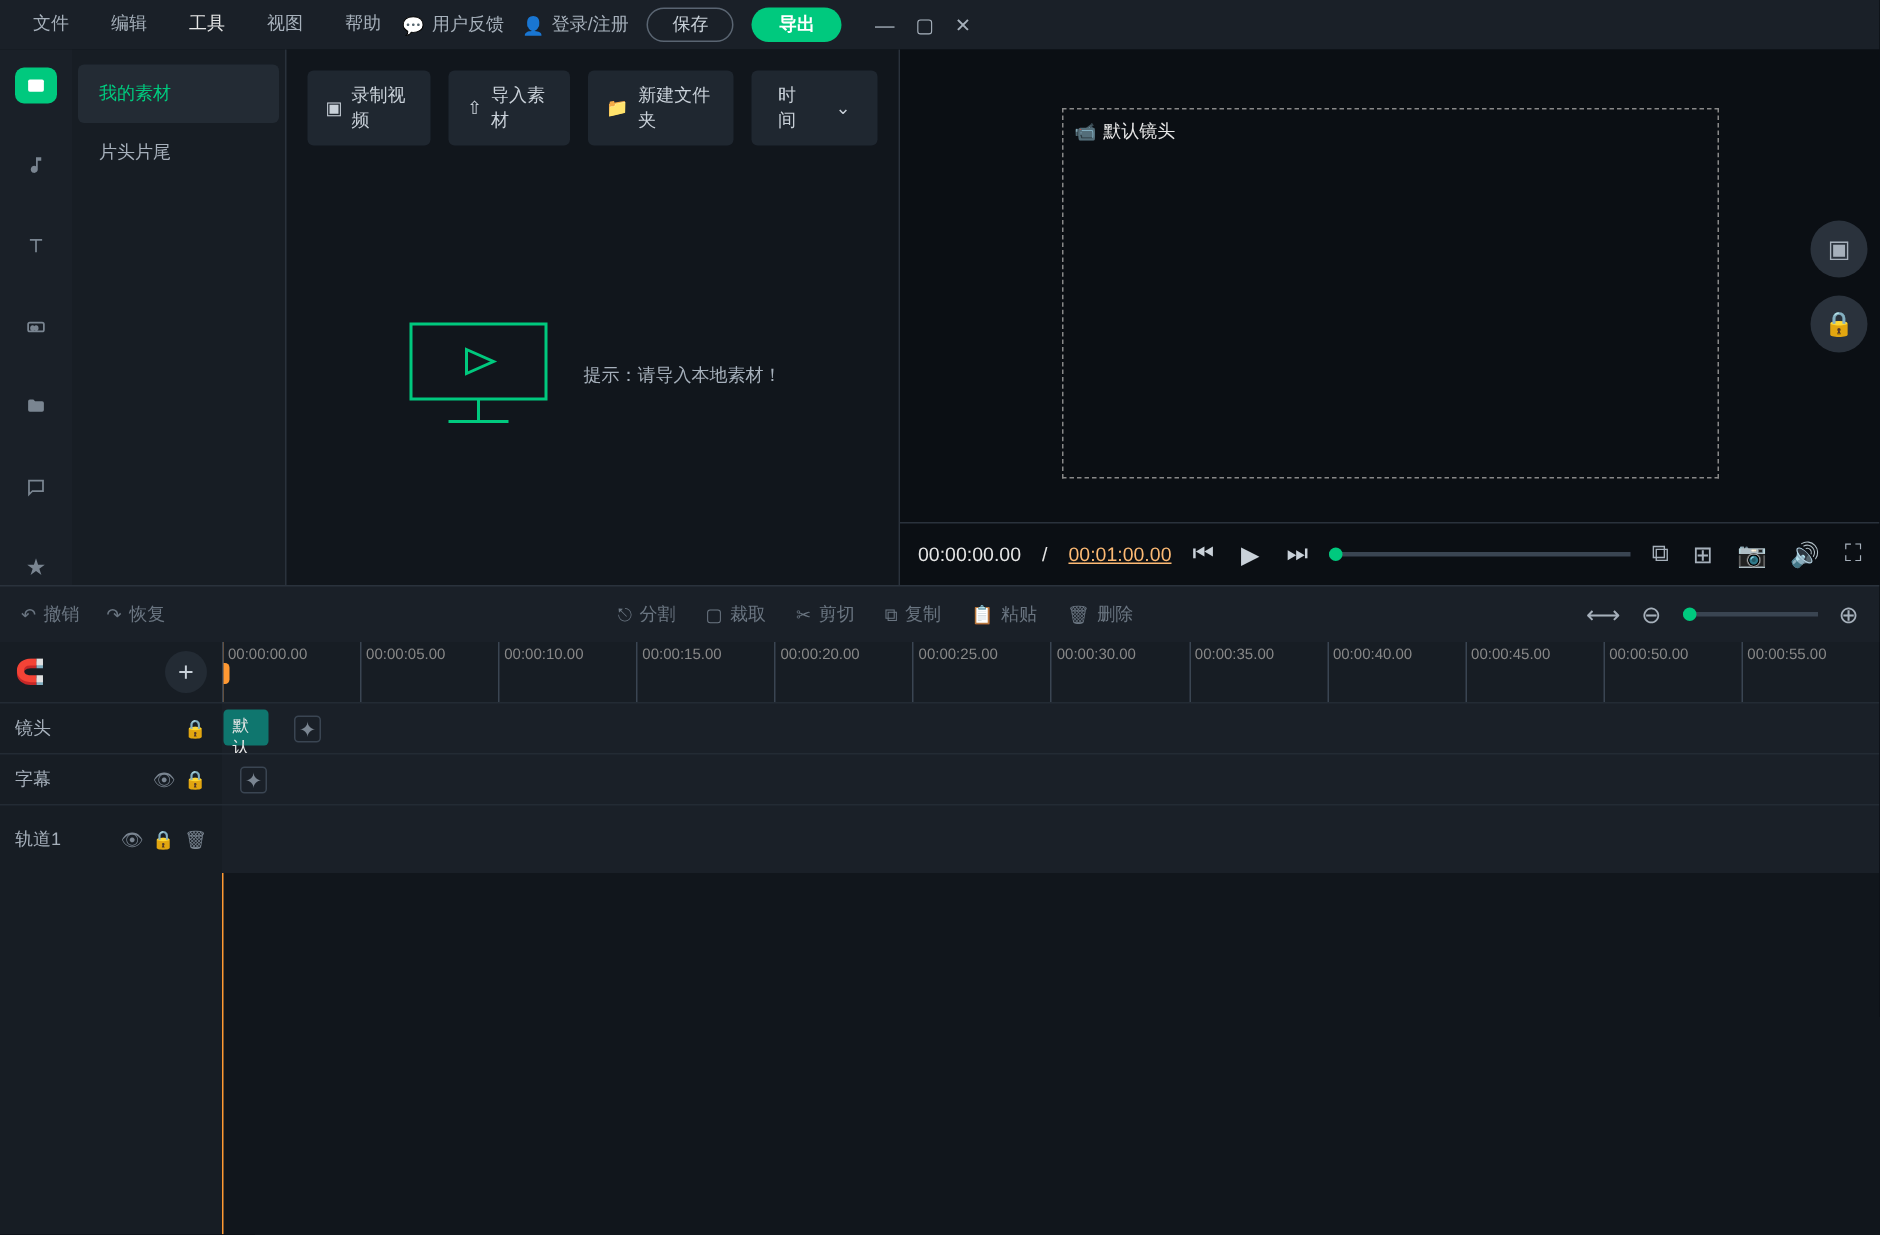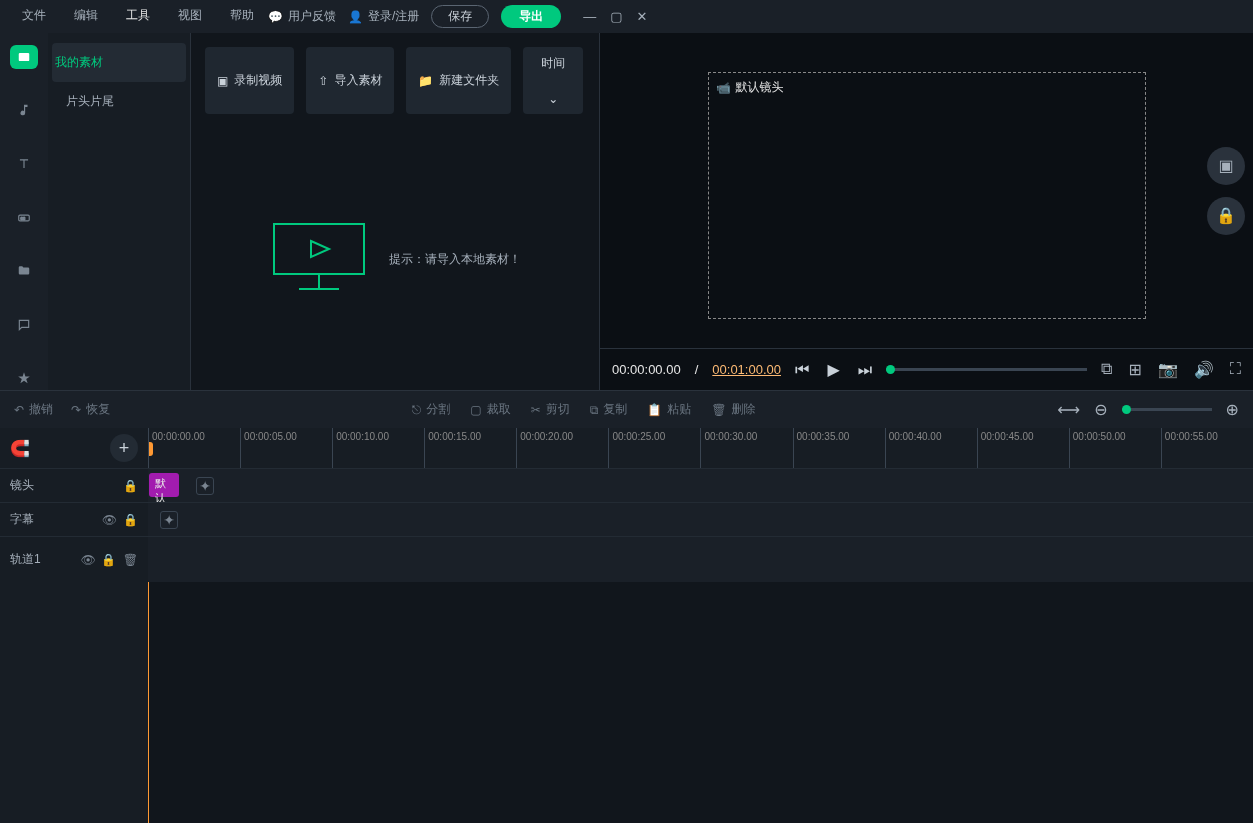--- a/index.html
+++ b/index.html
@@ -19,26 +19,26 @@
 .win-controls span { cursor: pointer; }
 
 
 .main { display: flex; height: 357px; }
 .icon-rail { width: 48px; background: #1a2028; display: flex; flex-direction: column; align-items: center; padding-top: 12px; gap: 30px; }
 .rail-icon { width: 28px; height: 28px; display: flex; align-items: center; justify-content: center; color: #7a8591; cursor: pointer; }
 .rail-icon.active { background: #00c97e; border-radius: 6px; color: #fff; }
 
 .category-panel { width: 142px; background: #171d24; padding: 10px 0; }
 .cat-item { padding: 11px 18px; font-size: 12px; color: #a6b0bb; cursor: pointer; }
-.cat-item.active { background: #232b34; color: #00c97e; border-radius: 4px; margin: 0 4px; padding: 11px 3px; }
+.cat-item.active { background: #232b34; color: #00c97e; border-radius: 4px; margin: 0 4px; padding: 11px 14px; }
 
 .media-panel { flex: 1; background: #11161c; border-left: 1px solid #2a323c; display: flex; flex-direction: column; }
 .media-toolbar { display: flex; gap: 12px; padding: 14px; }
 .tool-btn { background: #1f2730; border-radius: 4px; padding: 8px 12px; font-size: 12px; color: #c9d1d9; display: flex; align-items: center; gap: 6px; cursor: pointer; }
-.sort-dropdown { background: #1f2730; border-radius: 4px; padding: 8px 18px; font-size: 12px; color: #c9d1d9; display: flex; align-items: center; gap: 20px; cursor: pointer; flex-direction: column; }
+.sort-dropdown { background: #1f2730; border-radius: 4px; padding: 8px 18px; font-size: 12px; color: #c9d1d9; display: flex; align-items: center; gap: 20px; cursor: pointer; }
 .media-empty { flex: 1; display: flex; flex-direction: row; align-items: center; justify-content: center; gap: 20px; }
 .empty-monitor { color: #00c97e; }
 .empty-hint { font-size: 12px; color: #a6b0bb; }
 
 .preview-panel { width: 654px; background: #0b0f14; display: flex; flex-direction: column; border-left: 1px solid #2a323c; position: relative; }
 .preview-canvas { flex: 1; position: relative; display: flex; align-items: center; justify-content: center; }
 .canvas-frame { width: 438px; height: 247px; border: 1px dashed #888; position: relative; margin-top: 10px; }
 .frame-label { position: absolute; top: 6px; left: 8px; font-size: 12px; color: #e6e6e6; display: flex; align-items: center; gap: 4px; }
 .side-tools { position: absolute; right: 8px; top: 50%; transform: translateY(-50%); display: flex; flex-direction: column; gap: 12px; }
 .side-tool-btn { width: 38px; height: 38px; border-radius: 50%; background: #2a323c; display: flex; align-items: center; justify-content: center; color: #a6b0bb; cursor: pointer; }
@@ -71,21 +71,21 @@
 .track-row-head.tall { height: 46px; }
 .track-icons { display: flex; gap: 6px; color: #7a8591; font-size: 12px; }
 
 .track-area { flex: 1; position: relative; overflow: hidden; }
 .ruler { height: 40px; background: #171d24; display: flex; font-size: 10px; color: #888; position: relative; }
 .ruler-tick { flex: 1; border-left: 1px solid #3a4552; padding-left: 3px; padding-top: 3px; position: relative; }
 .playhead { position: absolute; left: 0; top: 0; bottom: -355px; width: 1px; background: #ff9933; }
 .playhead::before { content: ''; position: absolute; top: 14px; left: -4px; width: 9px; height: 14px; background: #ff9933; border-radius: 3px; }
 .track-row { height: 34px; border-top: 1px solid #232b34; background: #1a2028; position: relative; }
 .track-row.tall { height: 46px; }
-.clip { position: absolute; left: 1px; top: 4px; height: 24px; background: #a21caf; border-radius: 3px; padding: 3px 6px; font-size: 11px; color: #e6e6e6; }
+.clip { position: absolute; left: 1px; top: 4px; height: 24px; background: #0f766e; border-radius: 3px; padding: 3px 6px; font-size: 11px; color: #e6e6e6; }
 .add-marker { position: absolute; left: 48px; top: 8px; width: 18px; height: 18px; border-radius: 3px; display: flex; align-items: center; justify-content: center; color: #7a8591; font-size: 14px; border: 1px solid #3a4552; cursor: pointer; }
 .add-marker.sub { left: 12px; }
 .add-btn { width: 28px; height: 28px; border-radius: 50%; background: #232b34; display: flex; align-items: center; justify-content: center; font-size: 18px; color: #c9d1d9; cursor: pointer; }
 
 .icon-svg { width: 14px; height: 14px; }
 </style>
 </head>
 <body>
 
 <div class="title-bar">

